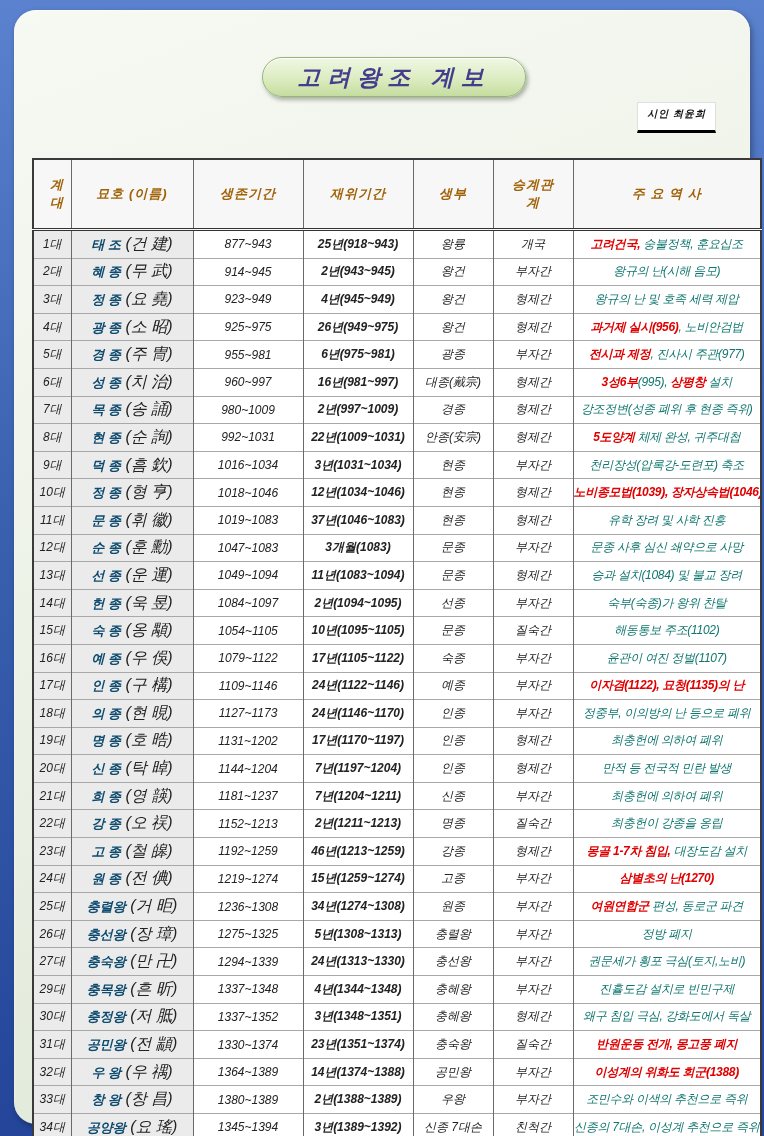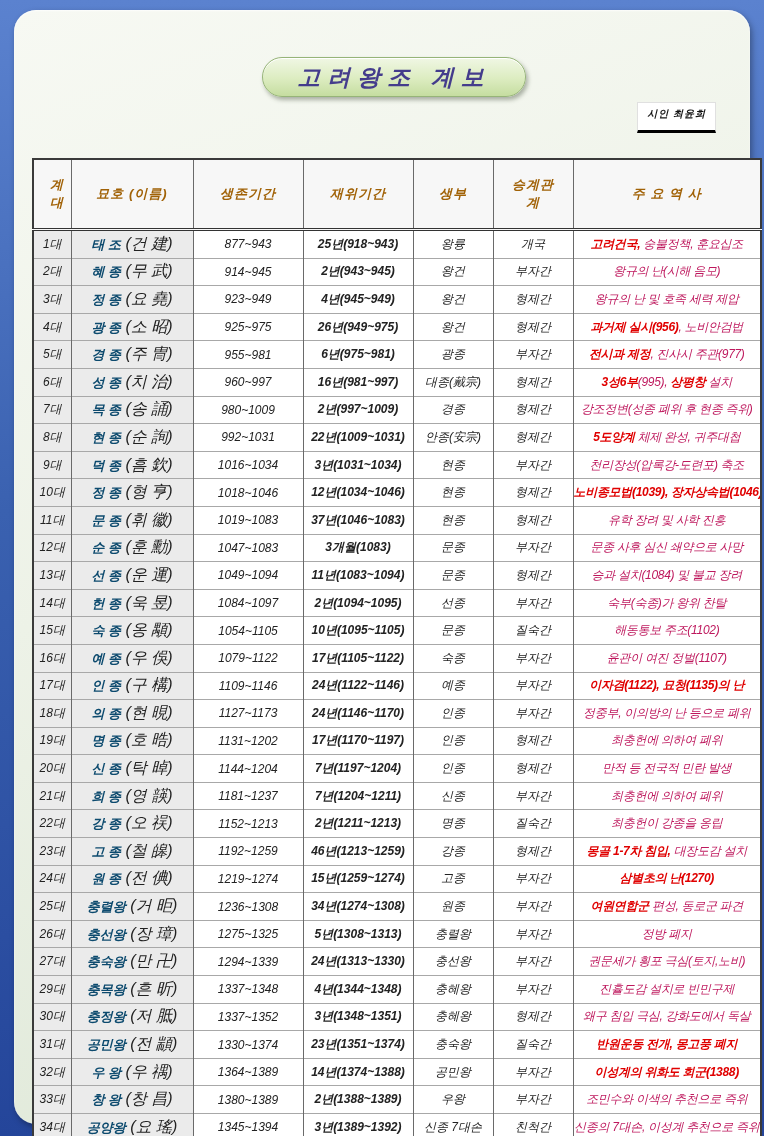--- a/index.html
+++ b/index.html
@@ -52,21 +52,21 @@
   table.kings th:first-child, table.kings td:first-child{border-left:none;}
   td.c-gen{background:#ebebeb;color:#2233cc;}
   td.c-name{background:#ebebeb;text-align:center;}
   td.c-name .kr{color:#0c4a6e;font-weight:bold;font-size:13px;}
   td.c-name .hj{color:#222;font-size:16px;}
   td.c-life{color:#333;}
   td.c-reign{color:#007700;font-weight:bold;}
   td.c-father,td.c-succ{color:#222;}
   td.c-hist{text-align:left;padding-left:7px;letter-spacing:-0.3px;}
   td.c-hist .seg-red{color:#e00000;font-weight:bold;}
-  td.c-hist .seg-black{color:#be185d;}
+  td.c-hist .seg-black{color:#0f766e;}
 </style>
 </head>
 <body>
 
 <div class="panel">
   <div class="title-capsule">
     <span>고려왕조 계보</span>
   </div>
   <div class="byline">시인 최윤희</div>
 

